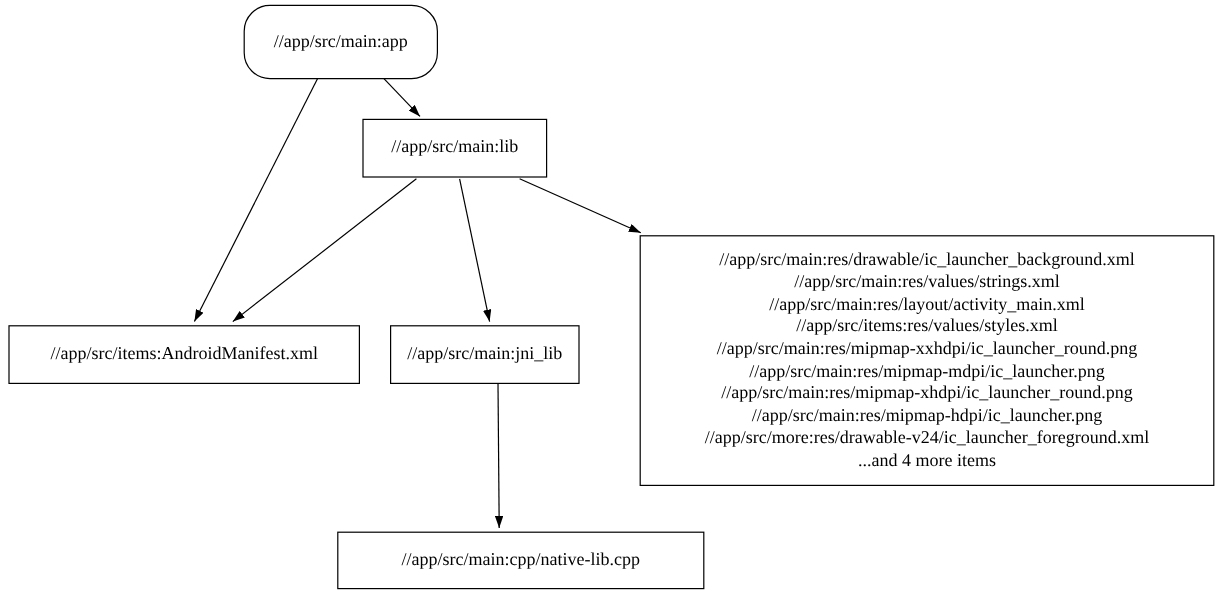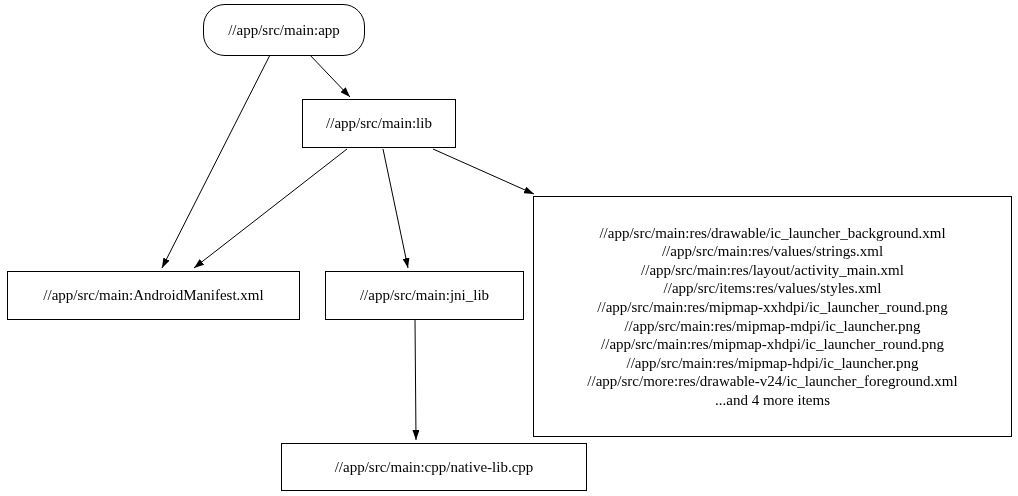--- a/index.html
+++ b/index.html
@@ -60,37 +60,37 @@
       </marker>
     </defs>
     <line x1="308" y1="53" x2="350" y2="97" marker-end="url(#arrow)"></line>
     <line x1="271" y1="53" x2="162" y2="268" marker-end="url(#arrow)"></line>
     <line x1="347" y1="149" x2="194" y2="268" marker-end="url(#arrow)"></line>
     <line x1="383" y1="149" x2="408" y2="268" marker-end="url(#arrow)"></line>
     <line x1="433" y1="149" x2="534" y2="194" marker-end="url(#arrow)"></line>
     <line x1="415" y1="320" x2="416" y2="440" marker-end="url(#arrow)"></line>
   </svg>
 
-  <div class="node" style="left:203px; top:4px; width:162px; height:52px;border-radius:22px;">
+  <div class="node" style="left:203px; top:4px; width:162px; height:62px;border-radius:22px;">
     <span class="line">//app/src/main:app</span>
   </div>
 
   <div class="node" style="left:302px; top:99px; width:154px; height:49px;">
     <span class="line">//app/src/main:lib</span>
   </div>
 
   <div class="node" style="left:7px; top:271px; width:293px; height:49px;">
-    <span class="line">//app/src/main:AndroidManifest.xml</span>
+    <span class="line">//app/src/items:AndroidManifest.xml</span>
   </div>
 
-  <div class="node" style="left:325px; top:271px; width:199px; height:49px;">
+  <div class="node" style="left:325px; top:271px; width:158px; height:49px;">
     <span class="line">//app/src/main:jni_lib</span>
   </div>
 
-  <div class="node multi" style="left:533px; top:196px; width:479px; height:241px;">
+  <div class="node multi" style="left:533px; top:196px; width:479px; height:209px;">
     <span class="line">//app/src/main:res/drawable/ic_launcher_background.xml</span>
     <span class="line">//app/src/main:res/values/strings.xml</span>
     <span class="line">//app/src/main:res/layout/activity_main.xml</span>
     <span class="line">//app/src/items:res/values/styles.xml</span>
     <span class="line">//app/src/main:res/mipmap-xxhdpi/ic_launcher_round.png</span>
     <span class="line">//app/src/main:res/mipmap-mdpi/ic_launcher.png</span>
     <span class="line">//app/src/main:res/mipmap-xhdpi/ic_launcher_round.png</span>
     <span class="line">//app/src/main:res/mipmap-hdpi/ic_launcher.png</span>
     <span class="line">//app/src/more:res/drawable-v24/ic_launcher_foreground.xml</span>
     <span class="line">...and 4 more items</span>

